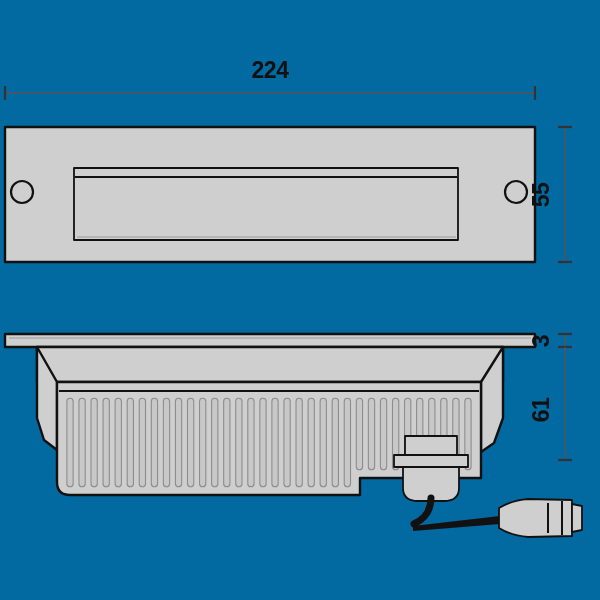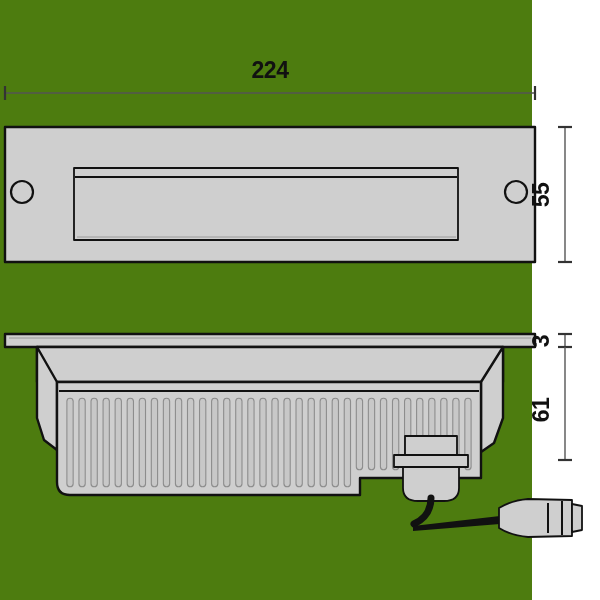--- a/index.html
+++ b/index.html
@@ -8,23 +8,23 @@
     background: #ffffff;
   }
   body {
     width: 600px;
     height: 600px;
     font-family: "Liberation Sans", sans-serif;
     overflow: hidden;
   }
   #drawing-root {
     position: relative;
-    width: 532px;
+    width: 600px;
     height: 600px;
-    background: #4d7c0f;
+    background: #0369a1;
   }
   svg#tech-drawing {
     display: block;
     width: 600px;
     height: 600px;
   }
   .dim-text {
     font-family: "Liberation Sans", sans-serif;
     font-size: 23px;
     font-weight: 700;

